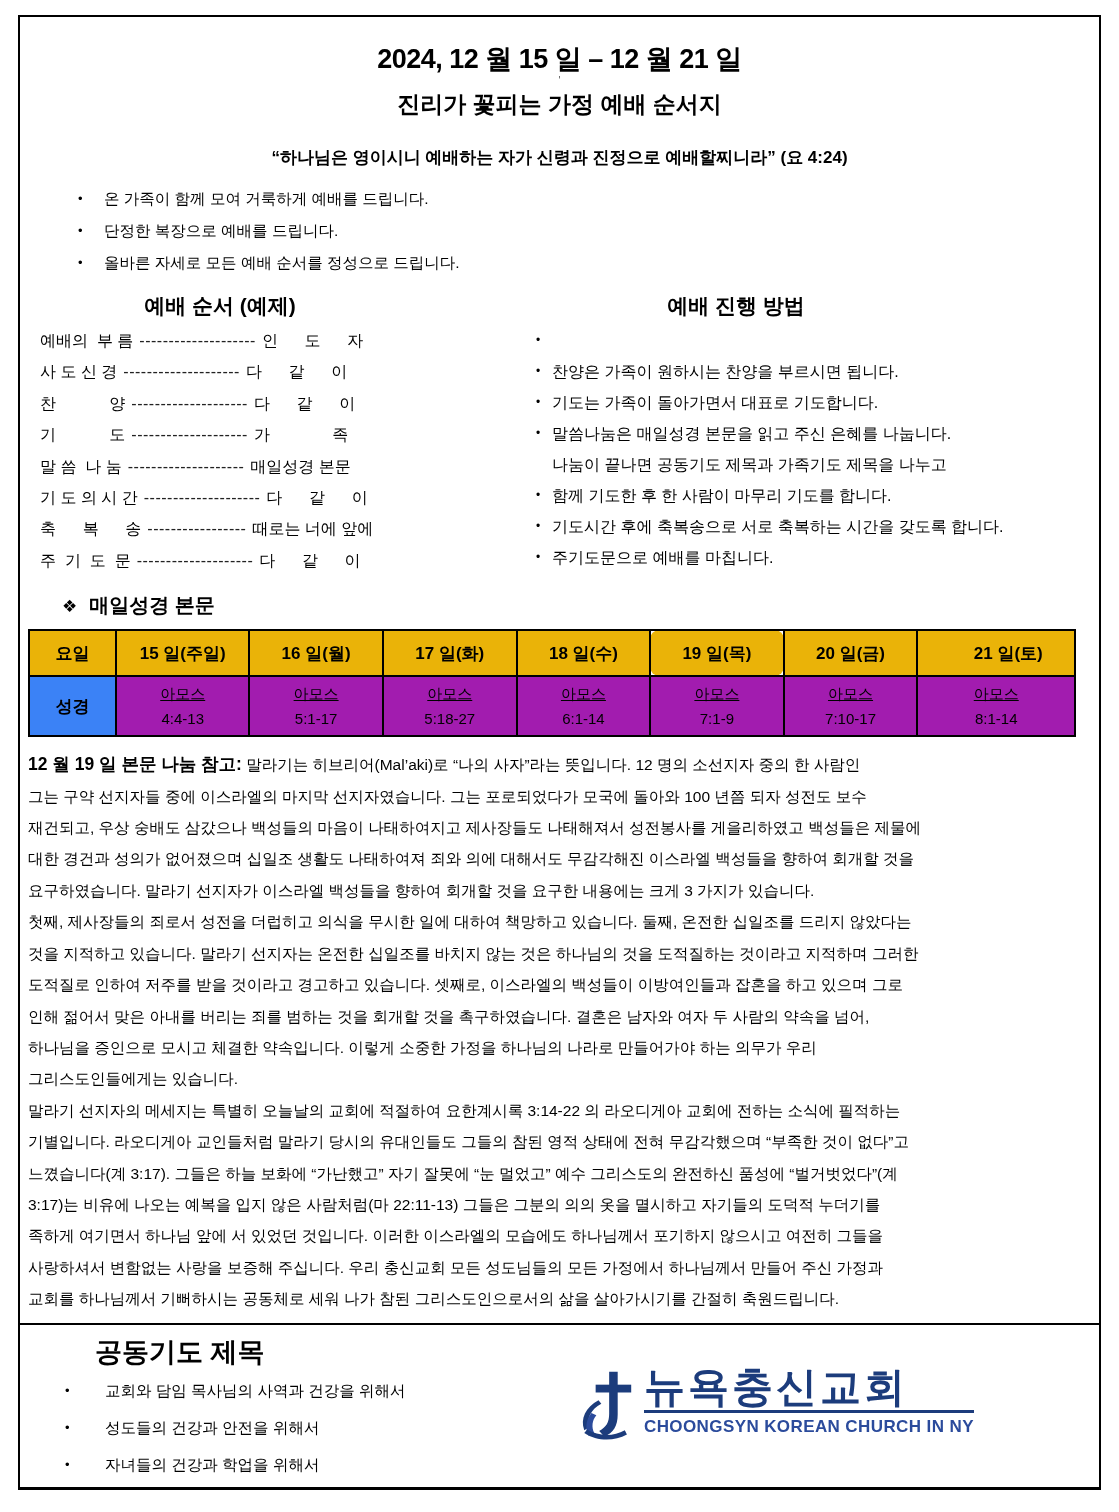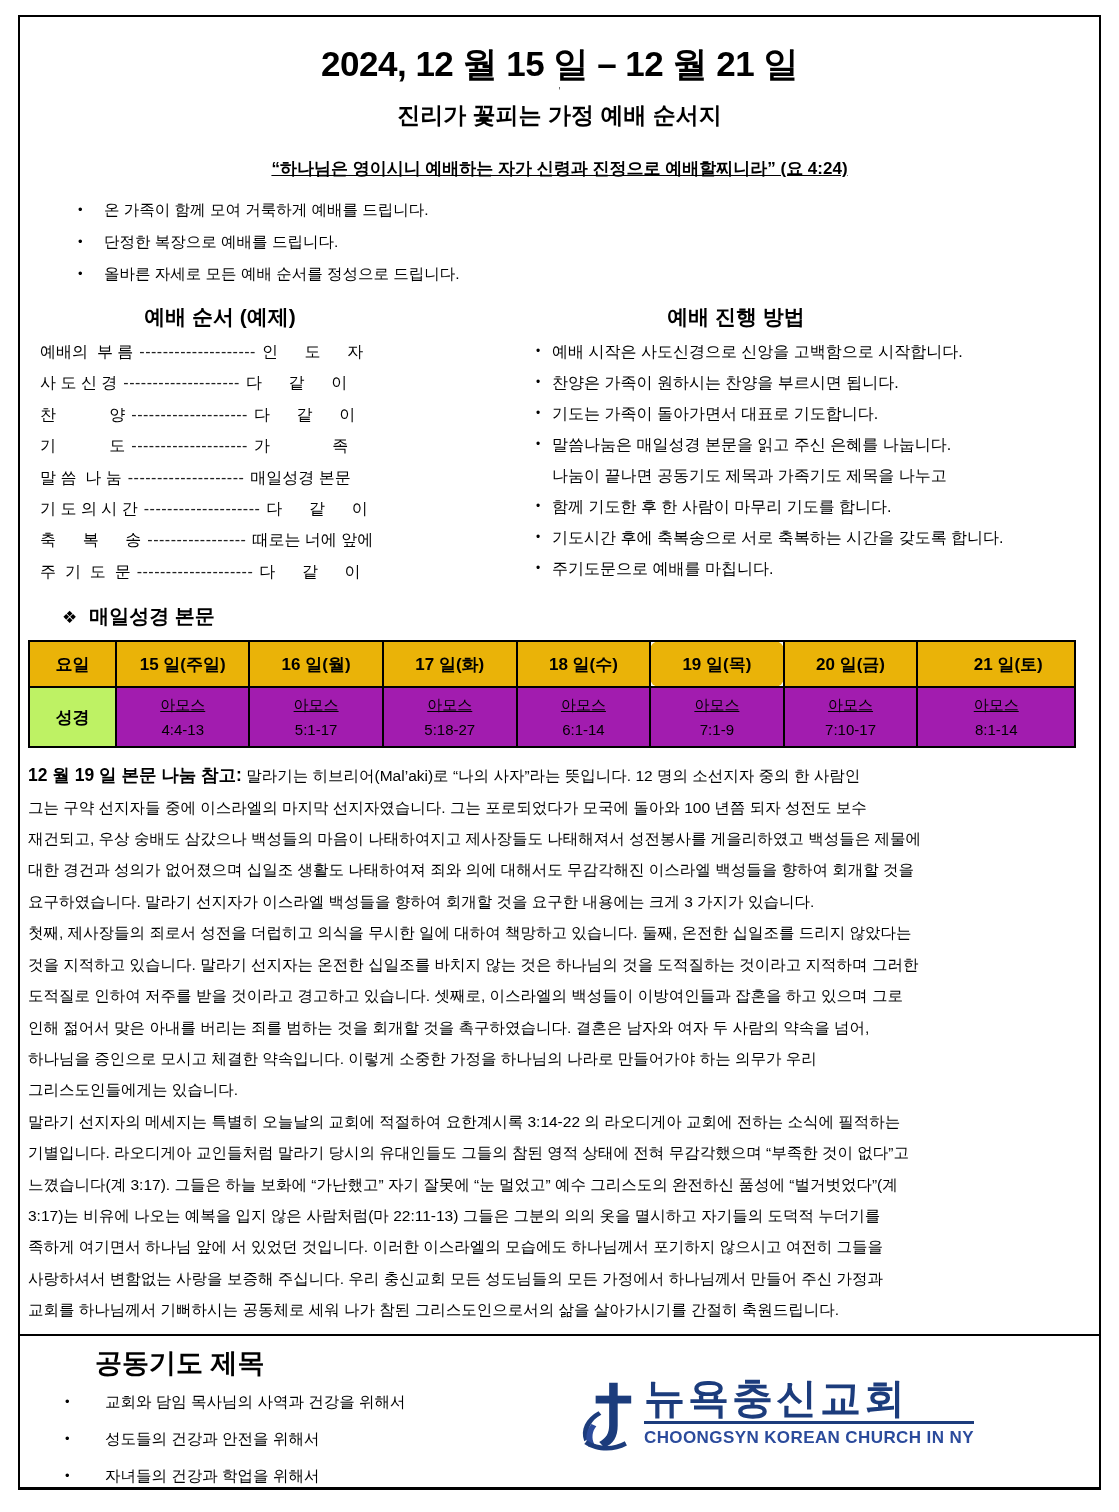--- a/index.html
+++ b/index.html
@@ -1,43 +1,43 @@
 <!DOCTYPE html>
 <html><head>
 <meta charset="utf-8">
 <style>
   html,body{margin:0;padding:0;background:#fff;}
   body{width:1119px;height:1512px;position:relative;font-family:"Liberation Sans","DejaVu Sans",sans-serif;color:#000;}
   .page{position:absolute;left:18px;top:15px;width:1083px;height:1475px;box-sizing:border-box;
         border:2px solid #000;border-bottom-width:3px;padding:12px 8px 0 8px;overflow:hidden;}
-  .title{margin-top:12px;text-align:center;font-size:35px;font-weight:bold;letter-spacing:-0.5px;}
+  .title{margin-top:12px;text-align:center;font-size:27px;font-weight:bold;letter-spacing:-0.5px;}
   .title-mark{text-align:center;font-size:10px;line-height:8px;height:8px;color:#555;}
   .subtitle{margin-top:4px;text-align:center;font-size:23px;font-weight:bold;}
-  .quote{margin-top:26px;text-align:center;font-size:17px;font-weight:bold;text-decoration:underline;}
+  .quote{margin-top:26px;text-align:center;font-size:17px;font-weight:bold;}
   .intro{margin-top:14px;padding-left:50px;}
   .intro .li{display:flex;line-height:32px;font-size:15.5px;}
   .li .b{width:26px;font-size:13px;}
   .cols{display:flex;margin-top:12px;}
   .col-l{width:500px;flex:none;padding-left:12px;box-sizing:border-box;}
   .col-r{flex:1;padding-left:8px;}
   .col-h{font-size:21px;font-weight:bold;line-height:30px;margin-bottom:4px;}
   .col-l .col-h{width:360px;text-align:center;}
   .col-r .col-h{width:400px;text-align:center;}
   .orow{display:flex;align-items:flex-end;line-height:31.4px;font-size:16px;white-space:pre;}
   .orow .dash{letter-spacing:0.5px;padding:0 6px;color:#222;}
   .grow{display:flex;line-height:31px;font-size:16px;}
   .grow .b{width:16px;font-size:12px;}
   .grow.cont{padding-left:16px;}
   .scripture-h{margin-top:16px;padding-left:34px;font-size:20px;font-weight:bold;}
   .scripture-h .dia{font-size:17px;margin-right:12px;}
   table.days{border-collapse:collapse;margin-top:10px;width:1048px;}
   table.days th,table.days td{border:2px solid #000;text-align:center;}
   table.days th{background:#eab308;font-size:17px;font-weight:bold;height:42px;}
   table.days td{background:#a21caf;font-size:15px;height:56px;line-height:25px;}
-  table.days td.rowhead{background:#bef264;font-size:17px;font-weight:bold;margin-top:22px;}
+  table.days td.rowhead{background:#3b82f6;font-size:17px;font-weight:bold;margin-top:22px;}
   table.days .book{text-decoration:underline;}
   .commentary{margin-top:12px;font-size:15.5px;}
   .commentary .cline{line-height:31.4px;white-space:nowrap;}
   .commentary .lead{font-weight:bold;font-size:17.5px;}
   .divider{border:0;border-top:2px solid #000;margin:8px -8px 0 -8px;}
   .bottom{display:flex;margin-top:4px;}
   .prayer{width:552px;flex:none;}
   .prayer-h{padding-left:67px;font-size:27px;font-weight:bold;line-height:34px;margin-top:6px;}
   .prayer .li{padding-left:37px;display:flex;line-height:31px;font-size:15.5px;margin-top:6px;}
   .prayer .li .b{width:40px;font-size:13px;}
@@ -85,21 +85,20 @@
           <div class="orow"><span class="lab">기 도 의 시 간</span><span class="dash">--------------------</span><span class="val">다      같      이</span></div>
           <div class="orow"><span class="lab">축      복      송</span><span class="dash">-----------------</span><span class="val">때로는 너에 앞에</span></div>
           <div class="orow"><span class="lab">주  기  도  문</span><span class="dash">--------------------</span><span class="val">다      같      이</span></div>
         </div>
     </div>
     <div class="col-r">
       <div class="col-h">예배 진행 방법</div>
       <div id="guide-lines">
           <div class="grow">
             <span class="b">•</span>
-            <span>예배 시작은 사도신경으로 신앙을 고백함으로 시작합니다.</span>
           </div>
           <div class="grow">
             <span class="b">•</span>
             <span>찬양은 가족이 원하시는 찬양을 부르시면 됩니다.</span>
           </div>
           <div class="grow">
             <span class="b">•</span>
             <span>기도는 가족이 돌아가면서 대표로 기도합니다.</span>
           </div>
           <div class="grow">

